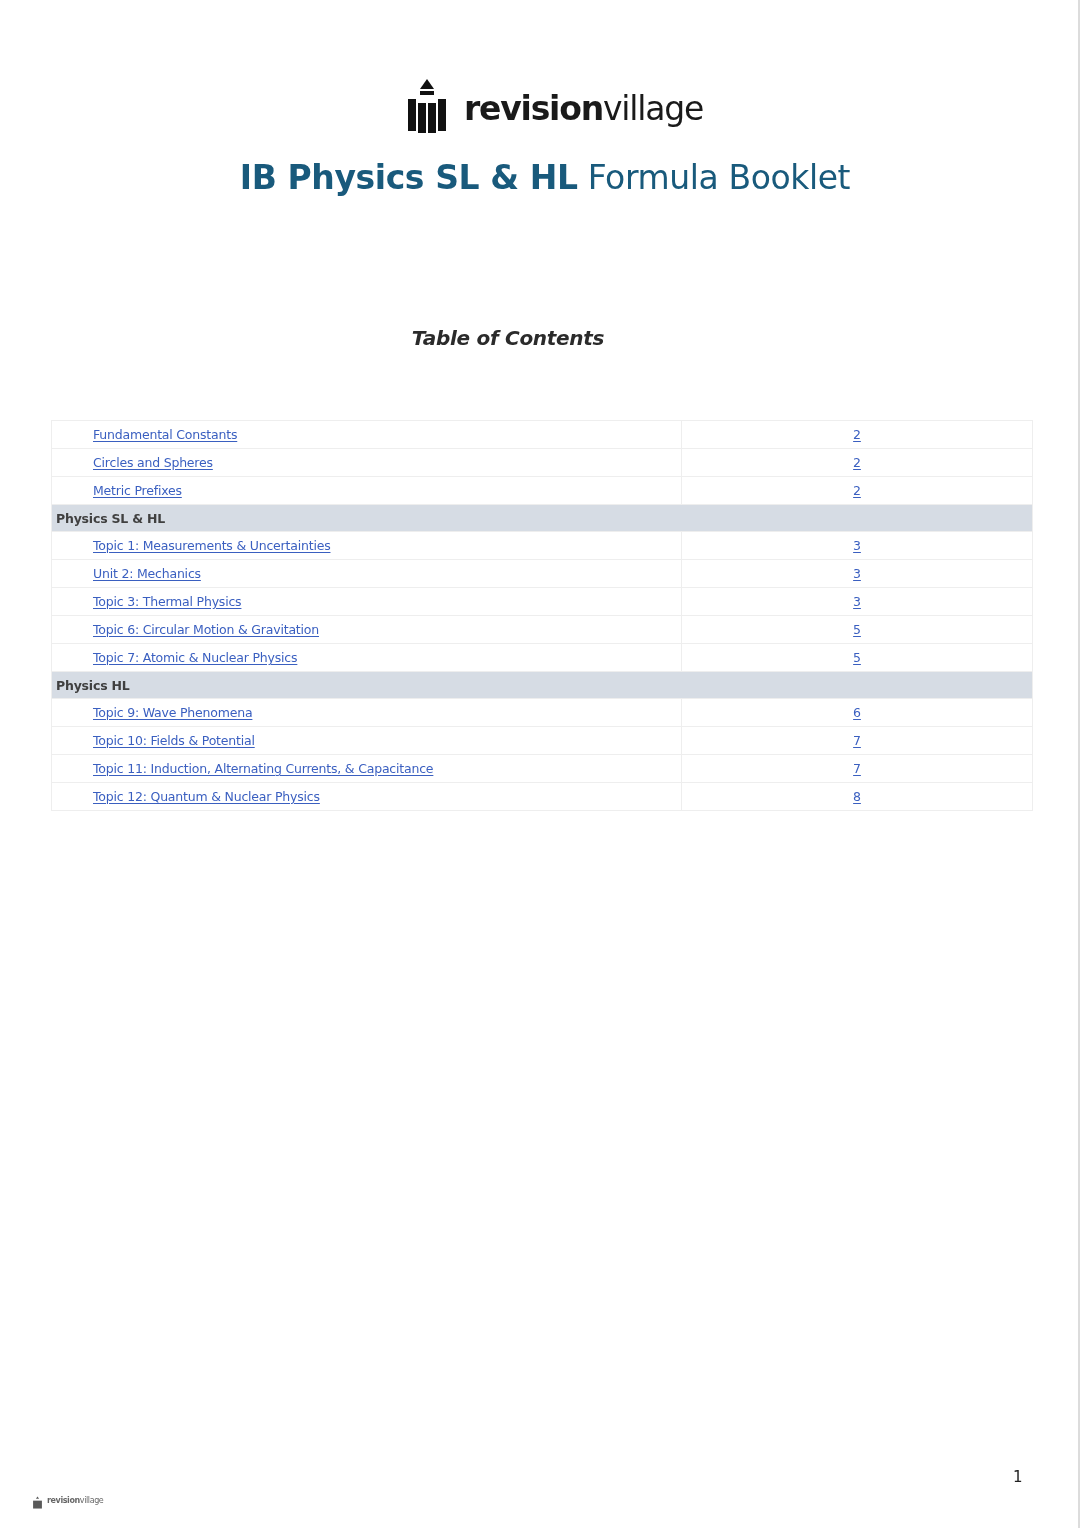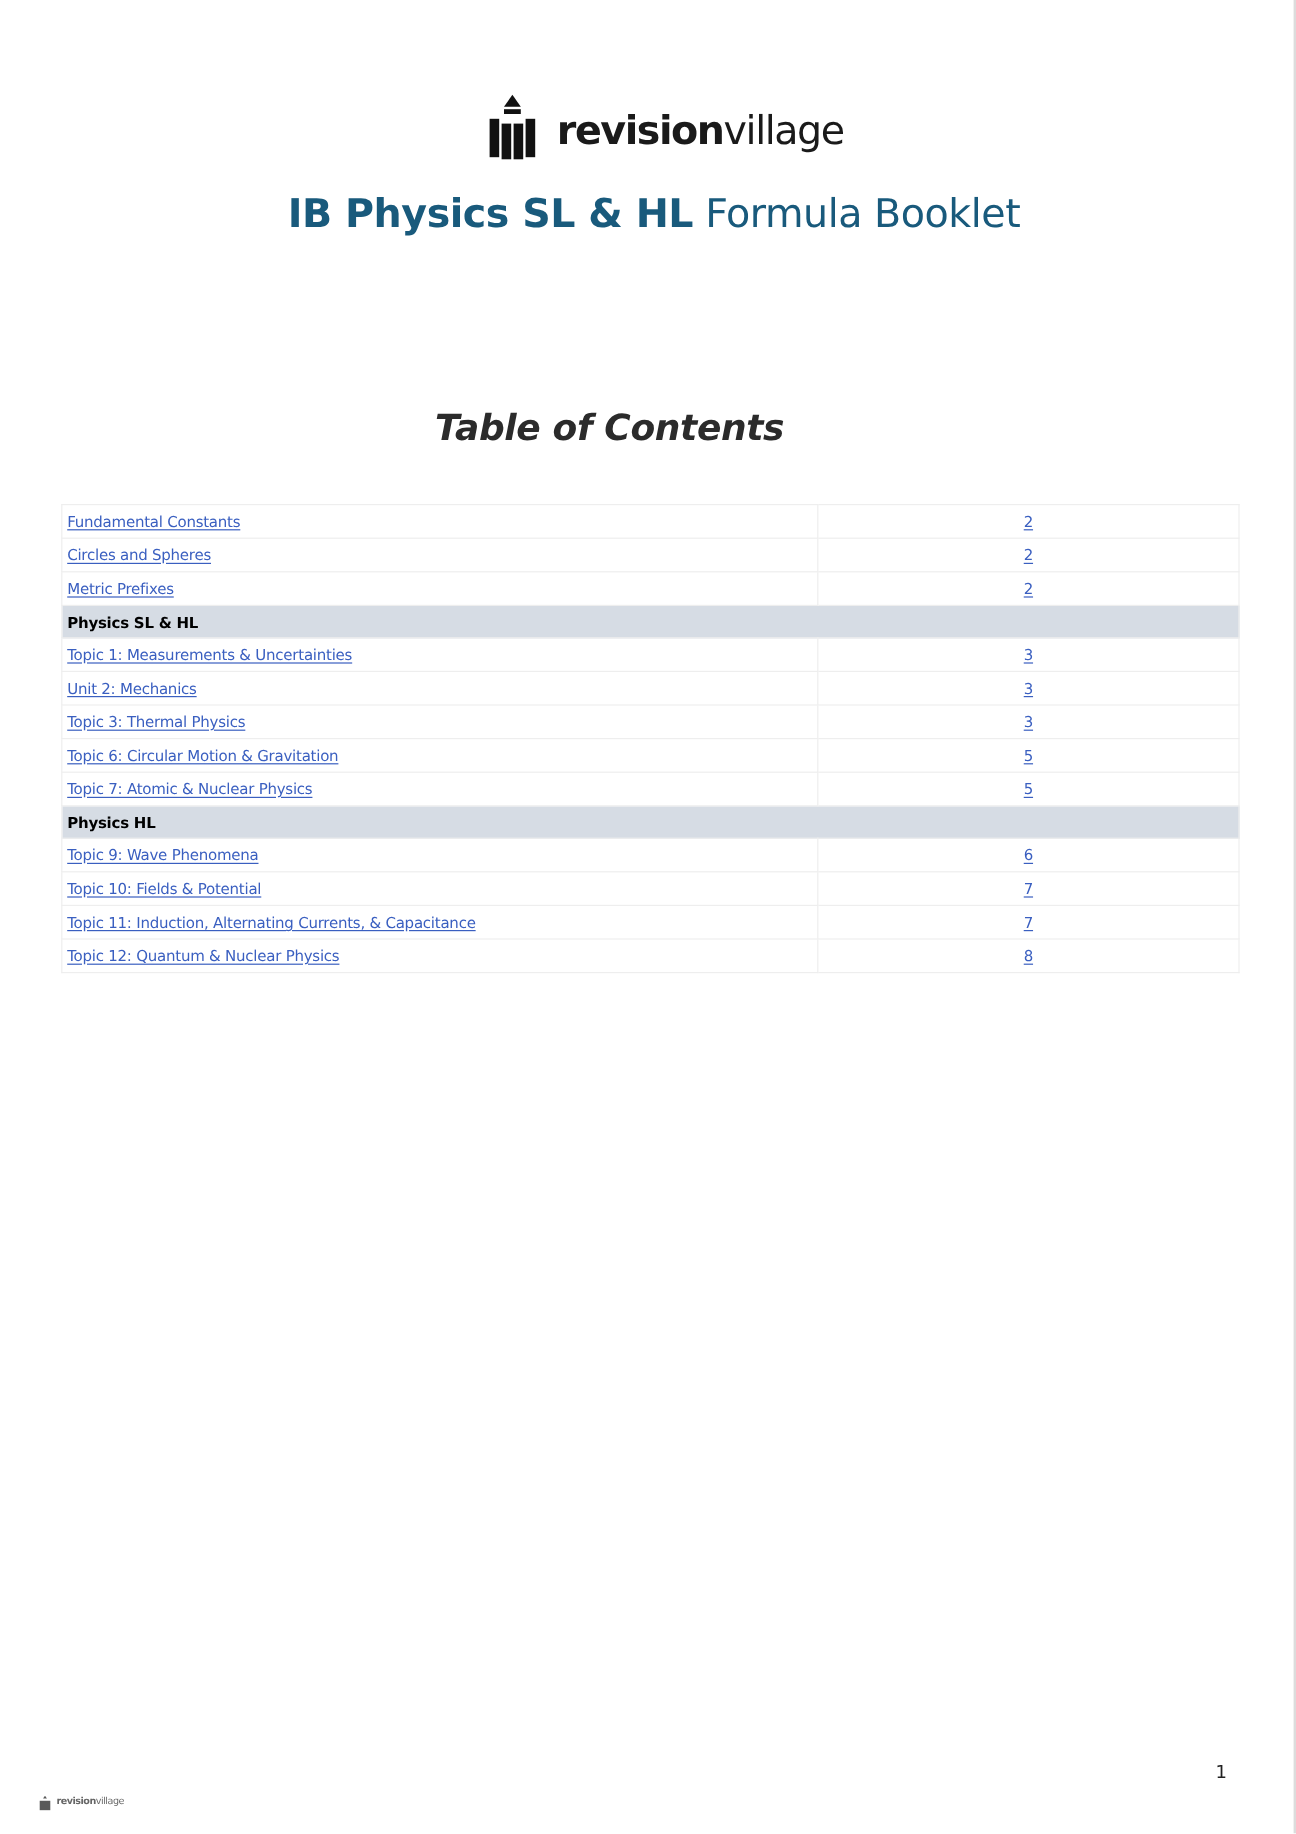--- a/index.html
+++ b/index.html
@@ -56,28 +56,28 @@
       text-align: center;
       font-family: "DejaVu Sans", sans-serif;
       font-size: 33px;
       color: #195a7c;
       letter-spacing: -0.4px;
     }
     .title .bold { font-weight: bold; }
 
     .toc-heading {
       position: absolute;
-      top: 340px;
+      top: 326px;
       left: 0;
       width: 1016px;
       text-align: center;
       font-family: "DejaVu Sans", sans-serif;
       font-style: italic;
       font-weight: bold;
-      font-size: 30px;
+      font-size: 20px;
       color: #2b2b2b;
       letter-spacing: -0.3px;
     }
 
     
     .toc-table {
       position: absolute;
       top: 420px;
       left: 51px;
       width: 981px;
@@ -92,30 +92,31 @@
       font-size: 12.5px;
       vertical-align: middle;
     }
     .toc-table col.c1 { width: 630px; }
     .toc-table col.c2 { width: 351px; }
     .toc-table a {
       color: #3a5fc0;
       text-decoration: underline;
       text-underline-offset: 2px;
       letter-spacing: -0.2px;
+      margin-left: 37px;
     }
     .toc-table td.page {
       text-align: center;
     }
     .toc-table td.page a {
       margin-left: 0;
     }
     .toc-table tr.section td {
       background: #d6dce4;
-      color: #000000;
+      color: #404040;
       font-weight: bold;
       height: 26px;
       letter-spacing: -0.2px;
     }
 
     .page-number {
       position: absolute;
       top: 1468px;
       left: 1013px;
       font-family: "DejaVu Sans", sans-serif;

